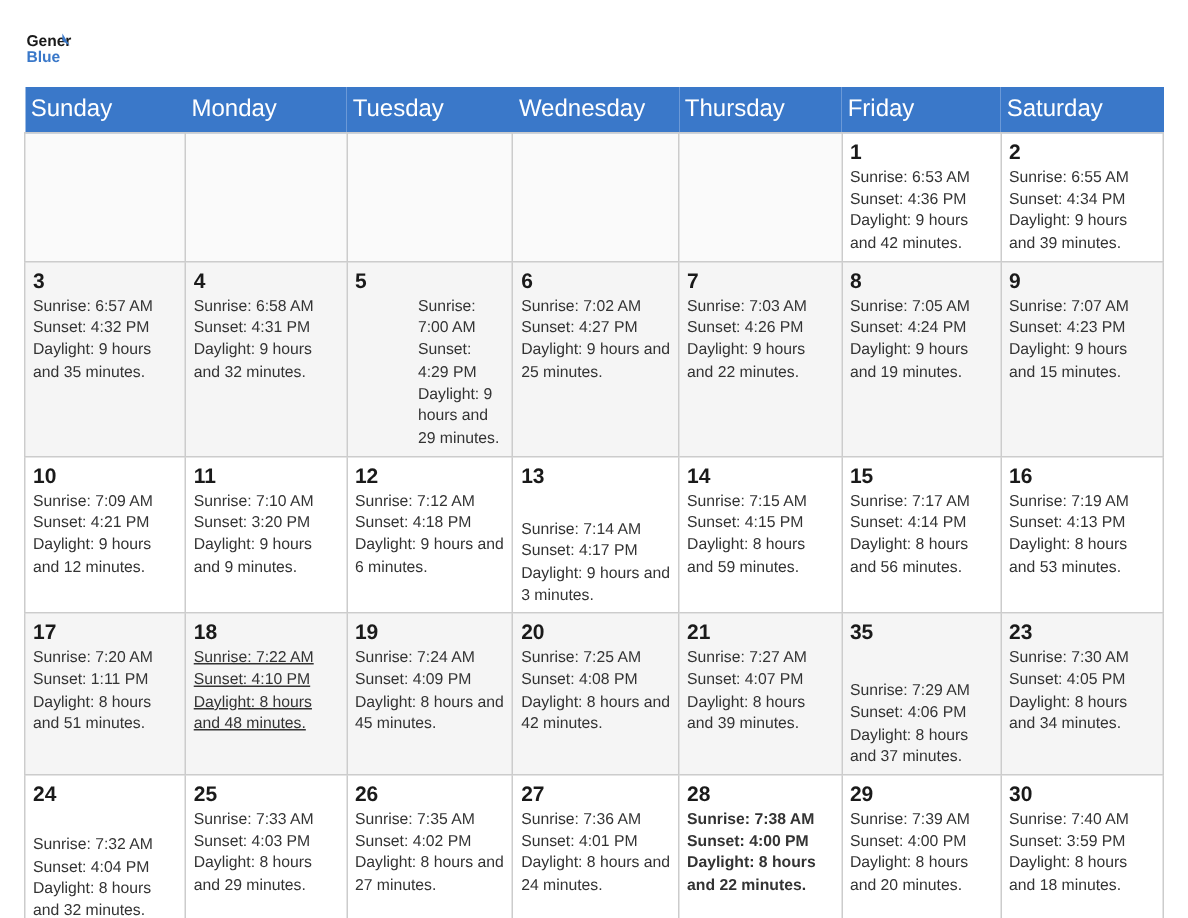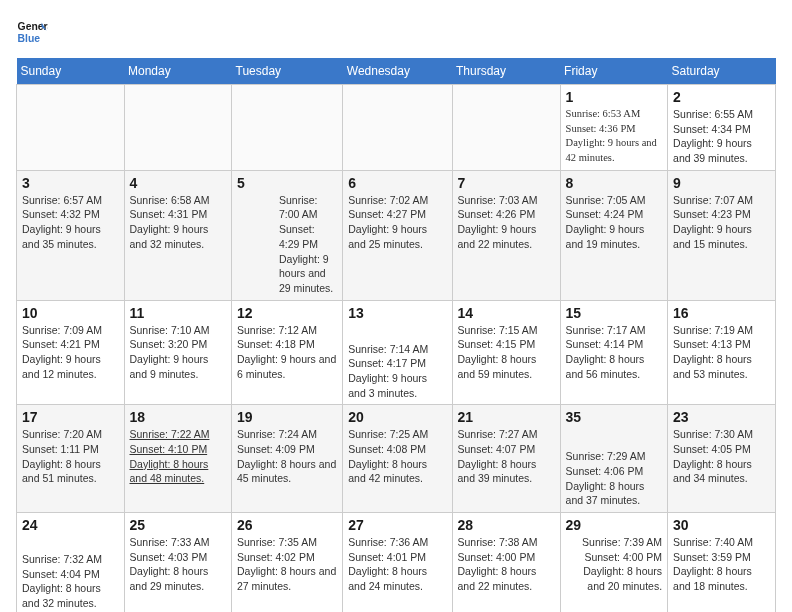--- a/index.html
+++ b/index.html
@@ -40,21 +40,21 @@
     table {
       width: 100%;
       border-collapse: collapse;
       font-size: 11px;
     }
     thead tr th {
       background-color: #3a78c9;
       color: #fff;
       padding: 6px 4px;
       text-align: left;
-      font-size: 12px;
+      font-size: 16px;
       font-weight: normal;
     }
     tbody tr td {
       border: 1px solid #ccc;
       vertical-align: top;
       padding: 4px 5px;
       height: 80px;
       width: 113px;
       background: #fff;
     }
@@ -107,21 +107,21 @@
   </thead>
   <tbody id="calendar-body">
       <tr>
         <td class="empty"></td>
         <td class="empty"></td>
         <td class="empty"></td>
         <td class="empty"></td>
         <td class="empty"></td>
         <td>
           <div class="day-num">1</div>
-          <div class="day-info" style="white-space: pre-line; font-family: Liberation Serif, serif;">Sunrise: 6:53 AM
+          <div class="day-info" style="white-space: pre-line;">Sunrise: 6:53 AM
 Sunset: 4:36 PM
 Daylight: 9 hours and 42 minutes.</div>
         </td>
         <td>
           <div class="day-num">2</div>
           <div class="day-info" style="white-space: pre-line;">Sunrise: 6:55 AM
 Sunset: 4:34 PM
 Daylight: 9 hours and 39 minutes.</div>
         </td>
       </tr>
@@ -277,27 +277,27 @@
 Daylight: 8 hours and 27 minutes.</div>
         </td>
         <td>
           <div class="day-num">27</div>
           <div class="day-info" style="white-space: pre-line;">Sunrise: 7:36 AM
 Sunset: 4:01 PM
 Daylight: 8 hours and 24 minutes.</div>
         </td>
         <td>
           <div class="day-num">28</div>
-          <div class="day-info" style="white-space: pre-line;">Sunrise: 7:38 AM
+          <div class="day-info" style="white-space: pre-line; font-weight: bold;">Sunrise: 7:38 AM
 Sunset: 4:00 PM
 Daylight: 8 hours and 22 minutes.</div>
         </td>
         <td>
           <div class="day-num">29</div>
-          <div class="day-info" style="white-space: pre-line; text-align: right;">Sunrise: 7:39 AM
+          <div class="day-info" style="white-space: pre-line;">Sunrise: 7:39 AM
 Sunset: 4:00 PM
 Daylight: 8 hours and 20 minutes.</div>
         </td>
         <td>
           <div class="day-num">30</div>
           <div class="day-info" style="white-space: pre-line;">Sunrise: 7:40 AM
 Sunset: 3:59 PM
 Daylight: 8 hours and 18 minutes.</div>
         </td>
       </tr>

